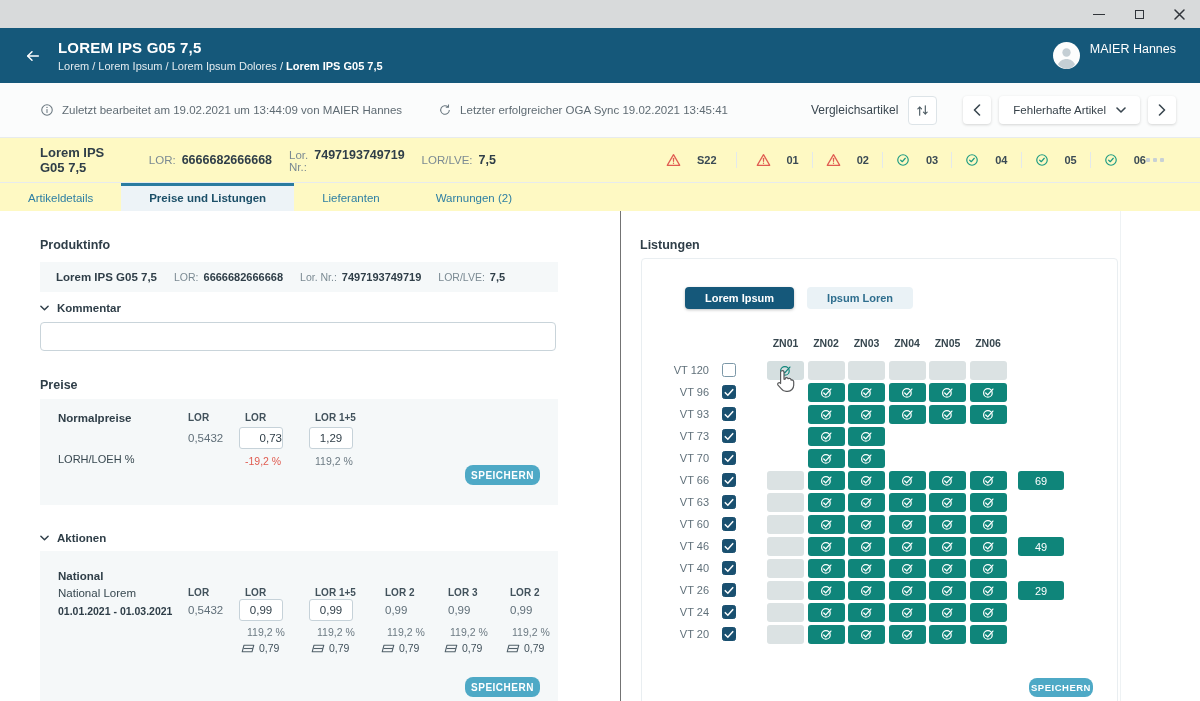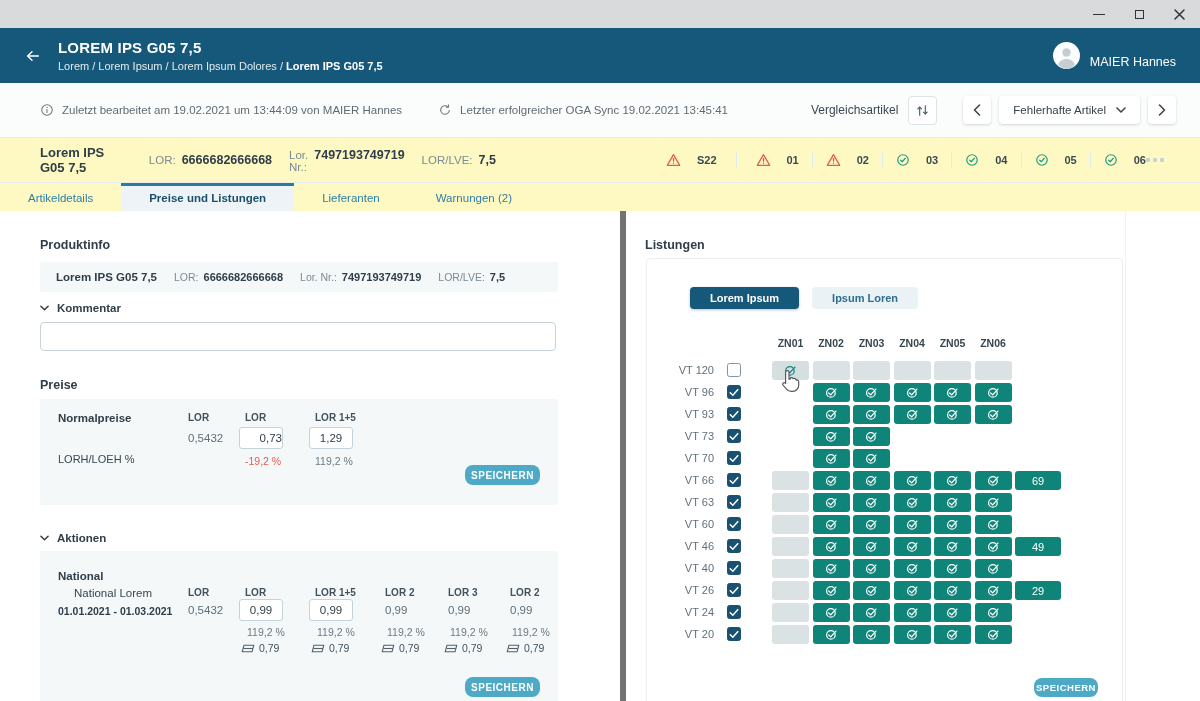--- a/index.html
+++ b/index.html
@@ -13,21 +13,21 @@
   .win-btn{width:16px;height:16px;display:flex;align-items:center;justify-content:center;}
   .min-glyph{width:12px;border-top:1.6px solid #30343a;display:block;}
   .max-glyph{width:9px;height:9px;border:1.4px solid #30343a;display:block;box-sizing:border-box;}
 
   
   .app-header{height:55px;background:var(--header);display:flex;align-items:center;padding:0 24px;color:#fff;}
   .back-arrow{margin-right:16px;display:flex;align-items:center;}
   .hdr-title{font-size:15px;font-weight:700;letter-spacing:.2px;}
   .hdr-crumb{font-size:11px;color:rgba(255,255,255,.88);margin-top:4px;}
   .hdr-crumb b{font-weight:700;color:#fff;}
-  .hdr-user{margin-left:auto;display:flex;align-items:flex-end;gap:10px;font-size:12.5px;}
+  .hdr-user{margin-left:auto;display:flex;align-items:flex-start;gap:10px;font-size:12.5px;}
   .avatar{width:27px;height:27px;border-radius:50%;background:#fdfdfd;overflow:hidden;display:block;}
 
   
   .info-bar{height:54px;background:#fbfcfc;border-bottom:1px solid #e7ebed;display:flex;align-items:center;
             padding:0 24px 0 40px;font-size:11.5px;color:#5f6b73;}
   .info-item{display:flex;align-items:center;gap:8px;}
   .info-item+.info-item{margin-left:36px;}
   .ib-right{margin-left:auto;display:flex;align-items:center;}
   .compare-label{font-size:12px;color:#3a4750;margin-right:10px;}
   .icon-btn{width:27px;height:27px;border:1px solid #dde4e8;border-radius:4px;background:#fff;
@@ -55,21 +55,21 @@
   .dots-menu i{width:4px;height:4px;border-radius:1px;background:#c8d1d6;display:block;}
 
   
   .tab-bar{height:30px;border-bottom:1px solid #e7ebed;display:flex;}
   .tab{height:30px;line-height:30px;padding:0 28px;font-size:11.5px;color:#2e7fa3;box-sizing:border-box;}
   .tab.active{border-top:3px solid var(--tabline);line-height:25px;background:#edf3f7;
               color:#1c4f68;font-weight:700;}
 
   
   .content{position:absolute;top:211px;left:0;right:0;bottom:0;display:flex;background:#fff;}
-  .left-panel{width:620px;border-right:6px solid #737373;position:relative;overflow:hidden;}
+  .left-panel{width:620px;border-right:1px solid #737373;position:relative;overflow:hidden;}
   .right-panel{flex:1;position:relative;overflow:hidden;}
   .right-divider{position:absolute;left:499px;top:0;bottom:0;width:1px;background:#eef2f4;}
 
   .section-title{position:absolute;left:40px;font-size:12.5px;font-weight:700;color:#2f3e48;}
   .collapse-hd{position:absolute;left:40px;display:flex;align-items:center;gap:8px;
                font-size:11.5px;font-weight:700;color:#2f3e48;}
 
   .prod-strip{position:absolute;left:40px;top:51px;width:518px;height:30px;background:#f5f8f9;
               display:flex;align-items:center;padding:0 16px;box-sizing:border-box;gap:17px;}
   .strip-name{font-size:11.5px;font-weight:600;color:#2f3e48;}
@@ -87,21 +87,21 @@
   .row-label{position:absolute;font-size:11.5px;font-weight:700;color:#2f3e48;}
   .plain-label{position:absolute;font-size:11px;color:#37474f;}
   .col-header{position:absolute;font-size:10px;font-weight:700;color:#42525c;}
   .col-value{position:absolute;font-size:11.5px;color:#5f6e78;}
   .col-pct{position:absolute;font-size:10.5px;color:#6c7a83;}
   .col-pct.neg{color:var(--warn);}
   .price-input{position:absolute;width:44px;height:22px;border:1px solid #c6d2d9;border-radius:3px;
                text-align:center;font:11.5px "Liberation Sans",sans-serif;color:#2f3e48;background:#fff;
                box-sizing:border-box;padding:0;}
   .tag-wrap{position:absolute;display:flex;align-items:center;gap:4px;font-size:10.5px;color:#42525c;}
-  .akt-name{position:absolute;font-size:11.5px;color:#37474f;margin-left:16px;}
+  .akt-name{position:absolute;font-size:11.5px;color:#37474f;}
   .akt-period{position:absolute;font-size:10.5px;font-weight:700;color:#2f3e48;}
 
   .save-btn{position:absolute;background:var(--save);color:#fff;font-weight:700;border:none;border-radius:8px;
             font-family:"Liberation Sans",sans-serif;font-size:10px;letter-spacing:.5px;
             display:flex;align-items:center;justify-content:center;}
   .save-preise{right:18px;top:66px;width:75px;height:20px;}
   .save-akt{right:18px;top:126px;width:75px;height:20px;}
   .save-listing{right:24px;top:419px;width:64px;height:19px;font-size:9.5px;}
 
   
@@ -114,21 +114,21 @@
   .zn-h{position:absolute;top:78px;width:37px;text-align:center;font-size:10.5px;font-weight:700;color:#37474f;}
   .lrow{position:absolute;left:0;width:100%;height:22px;}
   .lrow-label{position:absolute;left:0;width:67px;top:4px;text-align:right;font-size:11px;color:#60707a;}
   .lcheckbox{position:absolute;left:80px;top:3px;width:14px;height:14px;border-radius:2.5px;background:#fff;
              border:1.5px solid #7b97a7;box-sizing:border-box;display:flex;align-items:center;justify-content:center;}
   .lcheckbox.checked{background:#1a5070;border-color:#1a5070;}
   .cell{position:absolute;top:1px;width:37px;height:19px;border-radius:3px;background:#dbe2e3;
         display:flex;align-items:center;justify-content:center;}
   .cell.check{background:var(--teal);}
   .cell.hover{background:#d5dfe0;}
-  .cell.badge-cell{background:var(--teal);color:#fff;font-size:11px;}
+  .cell.badge-cell{background:var(--teal);color:#fff;font-size:11px;margin-left:8px;}
   .cursor-icon{position:absolute;z-index:5;}
 </style>
 </head>
 <body>
 
 <div class="screen">
 
   <div class="titlebar">
     <span class="win-btn">
         <i class="min-glyph"></i>

